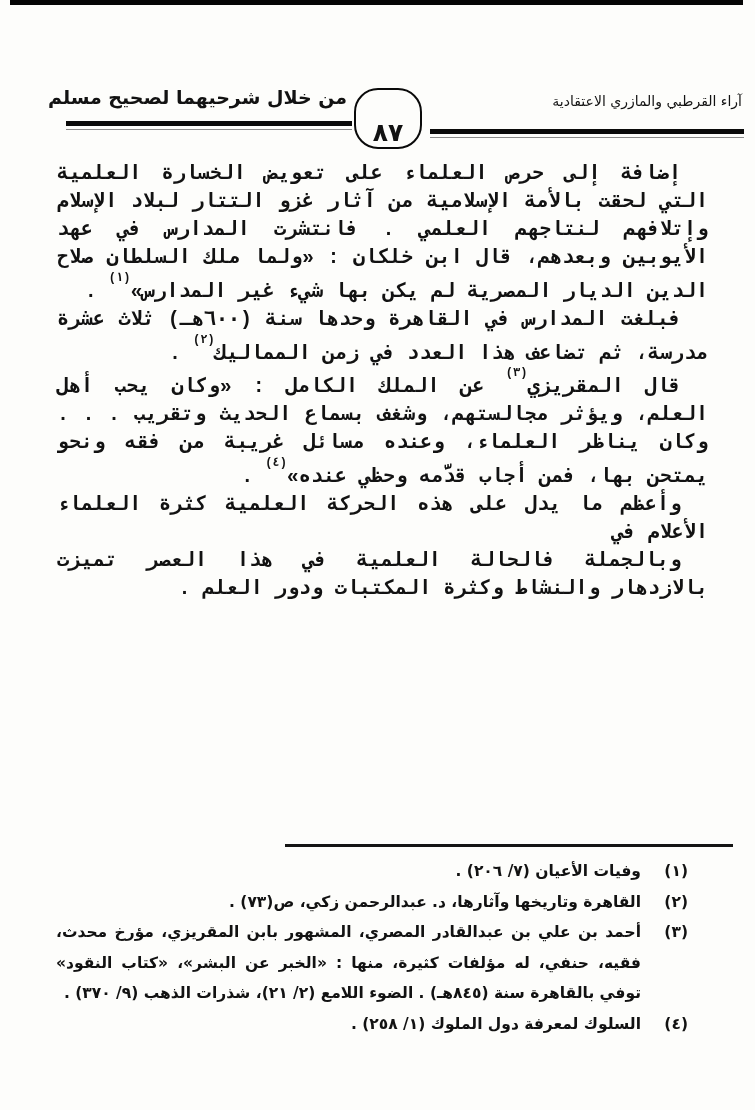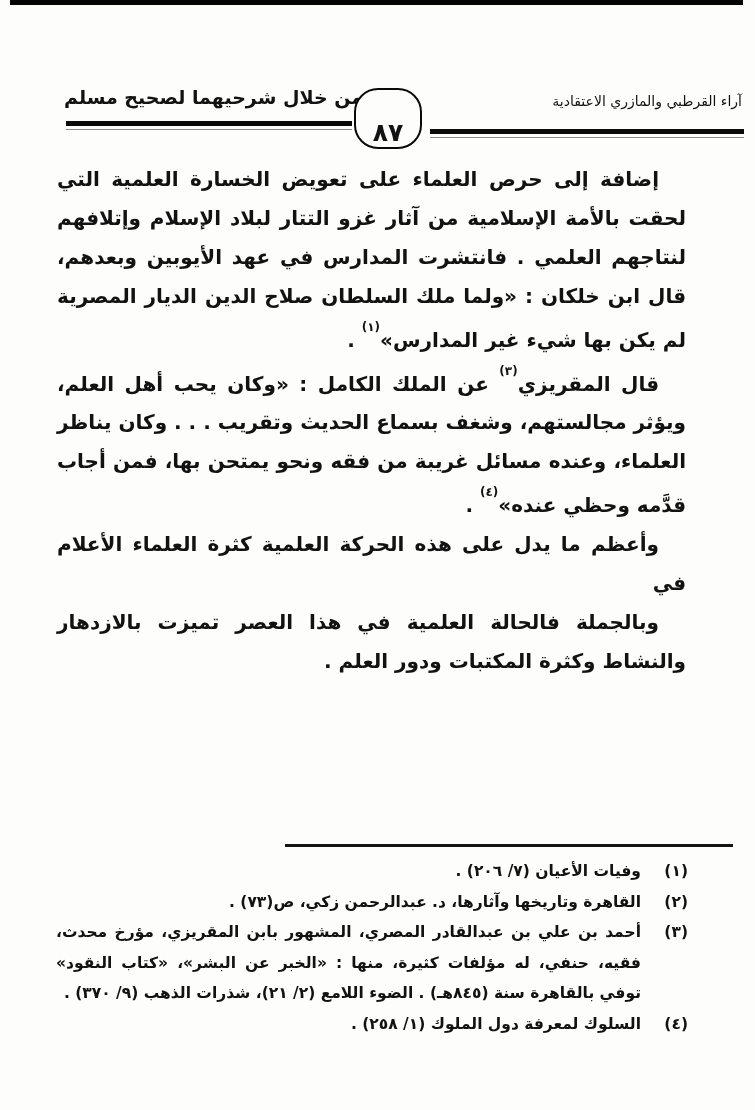--- a/index.html
+++ b/index.html
@@ -16,42 +16,43 @@
   .top-bar{
     position:absolute;top:0;left:10px;width:733px;height:5px;
     background:#050505;
   }
   
   .title-right{
     position:absolute;top:93px;right:13px;
     font-size:14px;font-weight:normal;white-space:nowrap;
   }
   .title-left{
-    position:absolute;top:86px;left:64px;
+    position:absolute;top:86px;left:48px;
     font-size:19px;font-weight:bold;white-space:nowrap;
   }
   .double-rule{
     position:absolute;height:3px;
     border-top:5px solid #0a0a0a;
     border-bottom:1.5px solid #8a8a8a;
   }
   .rule-left{top:121px;left:66px;width:286px;}
   .rule-right{top:129px;left:430px;width:314px;}
   .page-oval{
     position:absolute;top:88px;left:354px;width:64px;height:57px;
     border:2.5px solid #0a0a0a;border-radius:24px;
     display:flex;align-items:flex-end;justify-content:center;
     background:#fdfdfb;
     font-size:25px;font-weight:bold;
   }
   
   .body-text{
-    position:absolute;top:160px;right:69px;left:57px;
-    font-size:20px;line-height:39px;font-weight:bold;
+    position:absolute;top:160px;right:47px;left:57px;
+    font-size:20px;line-height:28px;font-weight:bold;
     text-align:justify;
+    font-family:Liberation Mono, monospace;
   }
   .body-text p{margin:0;padding:0;}
   .indent{text-indent:27px;}
   .fnref{
     font-size:12px;font-weight:bold;
     position:relative;top:-8px;
     letter-spacing:0;
   }
   
   .fn-sep{
@@ -77,20 +78,21 @@
   <div class="title-left">من خلال شرحيهما لصحيح مسلم</div>
   <div class="double-rule rule-left"></div>
   <div class="double-rule rule-right"></div>
   <div class="page-oval">
       <span>٨٧</span>
     </div>
 
   <div class="body-text">
     <p class="indent"><span>إضافة إلى حرص العلماء على تعويض الخسارة العلمية التي لحقت بالأمة الإسلامية من آثار غزو التتار لبلاد الإسلام وإتلافهم لنتاجهم العلمي . فانتشرت المدارس في عهد الأيوبين وبعدهم، قال ابن خلكان : «ولما ملك السلطان صلاح الدين الديار المصرية لم يكن بها شيء غير المدارس»</span><sup class="fnref">(١)</sup><span> .</span></p>
 
+    <p class="indent"><span>فبلغت المدارس في القاهرة وحدها سنة (٦٠٠هـ) ثلاث عشرة مدرسة، ثم تضاعف هذا العدد في زمن المماليك</span><sup class="fnref">(٢)</sup><span> .</span></p>
 
 
     <p class="indent"><span>قال المقريزي</span><sup class="fnref">(٣)</sup><span> عن الملك الكامل : «وكان يحب أهل العلم، ويؤثر مجالستهم، وشغف بسماع الحديث وتقريب . . . وكان يناظر العلماء، وعنده مسائل غريبة من فقه ونحو يمتحن بها، فمن أجاب قدَّمه وحظي عنده»</span><sup class="fnref">(٤)</sup><span> .</span></p>
 
     <p class="indent"><span>وأعظم ما يدل على هذه الحركة العلمية كثرة العلماء الأعلام في</span></p>
 
     <p class="indent"><span>وبالجملة فالحالة العلمية في هذا العصر تميزت بالازدهار والنشاط وكثرة المكتبات ودور العلم .</span></p>
   </div>
 
   <div class="fn-sep"></div>

